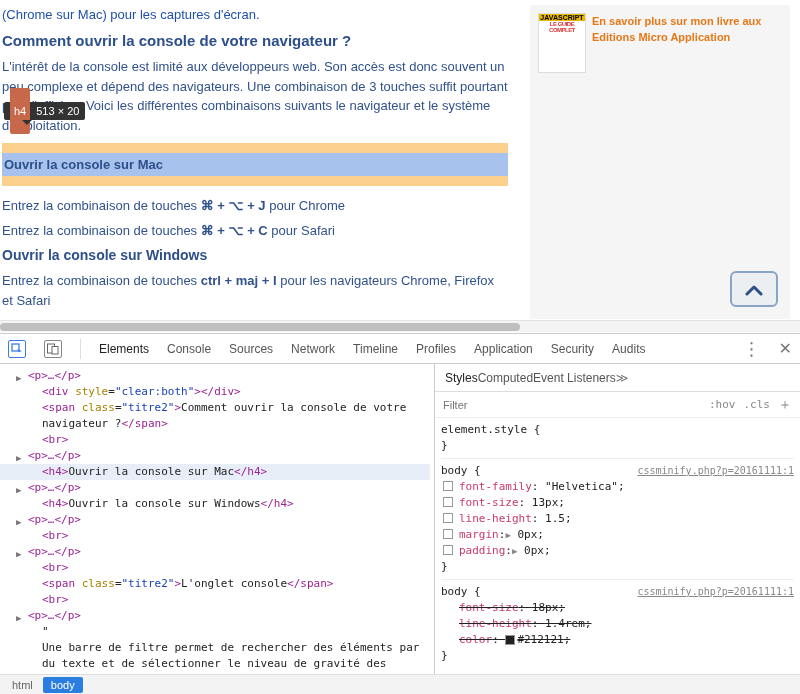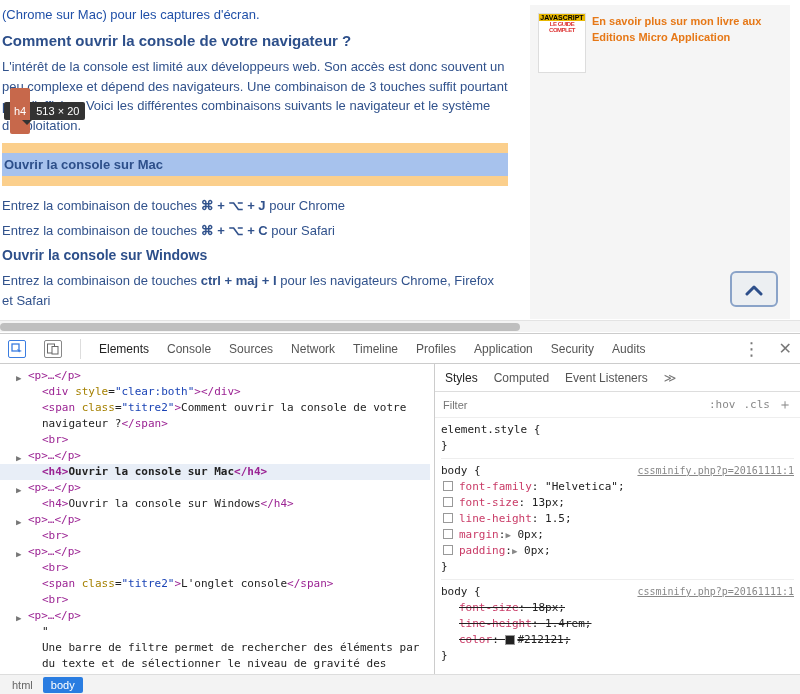--- a/index.html
+++ b/index.html
@@ -33,26 +33,26 @@
 .dt-tabs .tab.active { color: #222; }
 .dt-tabs .spacer { flex: 1; }
 .dt-tabs .dots { font-size: 18px; color: #777; }
 .dt-tabs .close { font-size: 16px; color: #777; }
 .dt-body { display: flex; height: calc(100% - 30px - 20px); }
 .dom { width: 435px; border-right: 1px solid #ccc; overflow: hidden; padding: 4px 4px 4px 28px; font-family: Menlo, Consolas, monospace; font-size: 11px; line-height: 16px; color: #222; position: relative; }
 .dom .ln { white-space: pre; position: relative; }
 .dom .ln.ind1 { padding-left: 14px; }
 .dom .ln.wrap { white-space: pre-wrap; padding-left: 14px; }
 .dom .tri { position: absolute; left: -12px; top: 2px; font-size: 9px; color: #777; }
-.dom .sel { background: #e8eef7; display: block; margin-left: -28px; padding-left: 42px; font-weight: bold; }
+.dom .sel { background: #e8eef7; display: block; margin-left: -28px; padding-left: 42px; }
 .t-tag { color: #9b2393; }
 .t-attr { color: #a58000; }
 .t-val { color: #1a43b5; }
 .styles { flex: 1; display: flex; flex-direction: column; }
-.styles-tabs { height: 28px; border-bottom: 1px solid #ddd; display: flex; align-items: center; gap: 16px; padding: 0 10px; color: #555; }
+.styles-tabs { height: 28px; border-bottom: 1px solid #ddd; display: flex; align-items: center; padding: 0 10px; color: #555; }
 .styles-tabs .active { color: #222; }
 .styles-tabs .more { font-size: 12px; color: #777; }
 .filterrow { height: 26px; border-bottom: 1px solid #eee; display: flex; align-items: center; padding: 0 8px; color: #aaa; gap: 8px; }
 .filterrow input { border: none; outline: none; flex: 1; font-size: 11px; color: #888; }
 .filterrow .tog { font-family: Menlo, monospace; font-size: 11px; color: #888; }
 .filterrow .plus { font-size: 14px; color: #888; }
 .rules { flex: 1; overflow: hidden; font-family: Menlo, Consolas, monospace; font-size: 11px; line-height: 16px; padding: 4px 6px; color: #222; }
 .rules .selhdr { color: #222; }
 .rules .src { float: right; color: #888; text-decoration: underline; font-size: 10px; }
 .rules .prop { padding-left: 18px; position: relative; }

